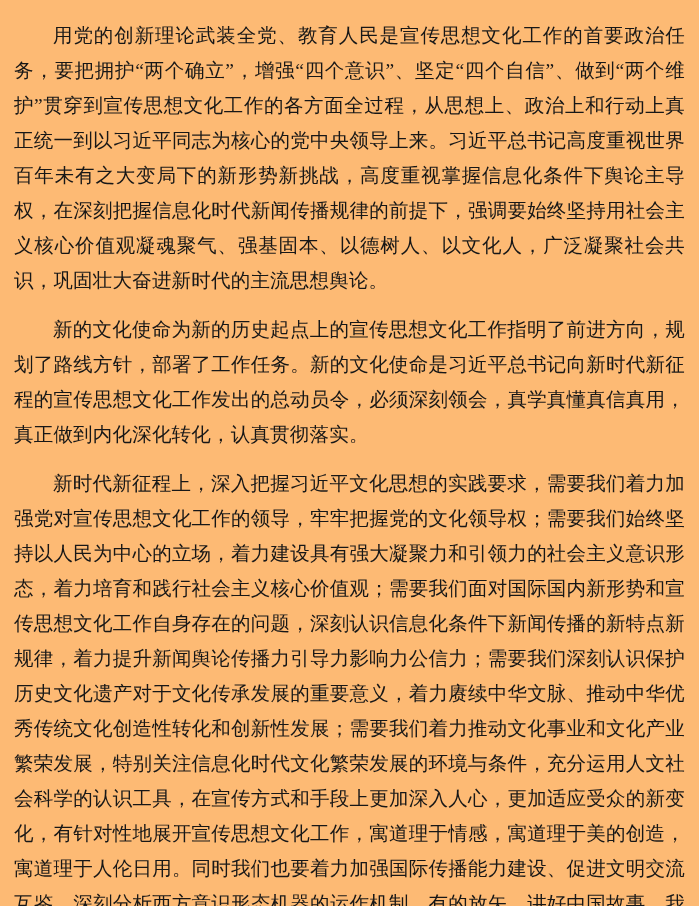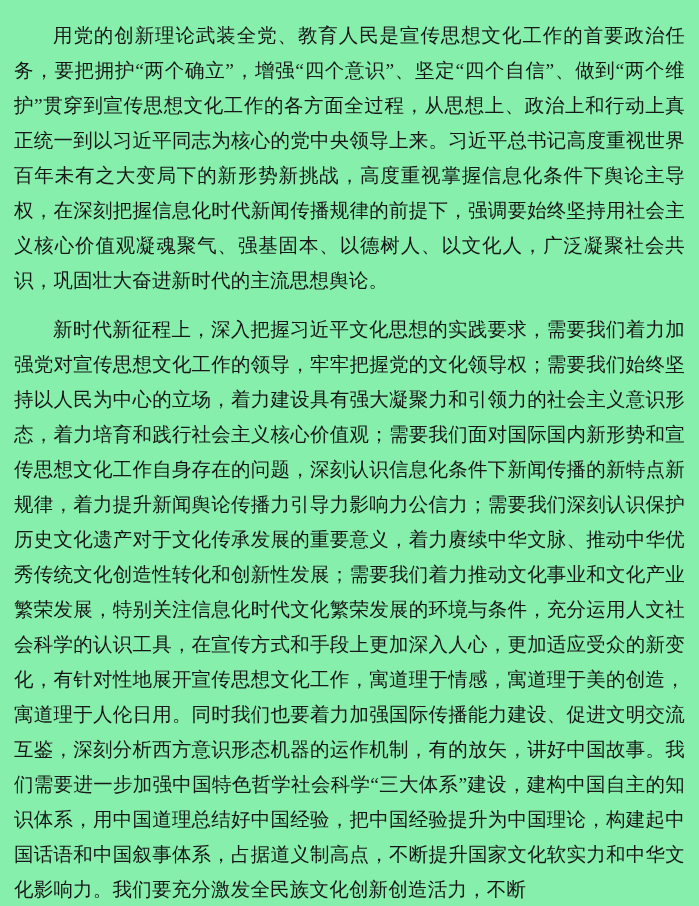--- a/index.html
+++ b/index.html
@@ -11,21 +11,21 @@
     width: 699px;
     height: 906px;
     overflow: hidden;
     font-family: "Liberation Serif", "DejaVu Serif", serif;
   }
   .page {
     box-sizing: border-box;
     width: 699px;
     height: 906px;
     padding: 18px 14px 0 14px;
-    background: #86efac;
+    background: #fdba74;
   }
   .doc-body {
     color: #1a1a1a;
   }
   p.para {
     margin: 0 0 14px 0;
     font-size: 19.5px;
     line-height: 35px;
     text-align: justify;
     text-justify: inter-ideograph;
@@ -36,15 +36,16 @@
   p.para:last-child {
     margin-bottom: 0;
   }
 </style>
 </head>
 <body>
 
 <div class="page">
   <div class="doc-body">
     <p class="para">用党的创新理论武装全党、教育人民是宣传思想文化工作的首要政治任务，要把拥护“两个确立”，增强“四个意识”、坚定“四个自信”、做到“两个维护”贯穿到宣传思想文化工作的各方面全过程，从思想上、政治上和行动上真正统一到以习近平同志为核心的党中央领导上来。习近平总书记高度重视世界百年未有之大变局下的新形势新挑战，高度重视掌握信息化条件下舆论主导权，在深刻把握信息化时代新闻传播规律的前提下，强调要始终坚持用社会主义核心价值观凝魂聚气、强基固本、以德树人、以文化人，广泛凝聚社会共识，巩固壮大奋进新时代的主流思想舆论。</p>
+    <p class="para">新的文化使命为新的历史起点上的宣传思想文化工作指明了前进方向，规划了路线方针，部署了工作任务。新的文化使命是习近平总书记向新时代新征程的宣传思想文化工作发出的总动员令，必须深刻领会，真学真懂真信真用，真正做到内化深化转化，认真贯彻落实。</p>
     <p class="para">新时代新征程上，深入把握习近平文化思想的实践要求，需要我们着力加强党对宣传思想文化工作的领导，牢牢把握党的文化领导权；需要我们始终坚持以人民为中心的立场，着力建设具有强大凝聚力和引领力的社会主义意识形态，着力培育和践行社会主义核心价值观；需要我们面对国际国内新形势和宣传思想文化工作自身存在的问题，深刻认识信息化条件下新闻传播的新特点新规律，着力提升新闻舆论传播力引导力影响力公信力；需要我们深刻认识保护历史文化遗产对于文化传承发展的重要意义，着力赓续中华文脉、推动中华优秀传统文化创造性转化和创新性发展；需要我们着力推动文化事业和文化产业繁荣发展，特别关注信息化时代文化繁荣发展的环境与条件，充分运用人文社会科学的认识工具，在宣传方式和手段上更加深入人心，更加适应受众的新变化，有针对性地展开宣传思想文化工作，寓道理于情感，寓道理于美的创造，寓道理于人伦日用。同时我们也要着力加强国际传播能力建设、促进文明交流互鉴，深刻分析西方意识形态机器的运作机制，有的放矢，讲好中国故事。我们需要进一步加强中国特色哲学社会科学“三大体系”建设，建构中国自主的知识体系，用中国道理总结好中国经验，把中国经验提升为中国理论，构建起中国话语和中国叙事体系，占据道义制高点，不断提升国家文化软实力和中华文化影响力。我们要充分激发全民族文化创新创造活力，不断</p>
   </div>
 </div>
 
 </body></html>

